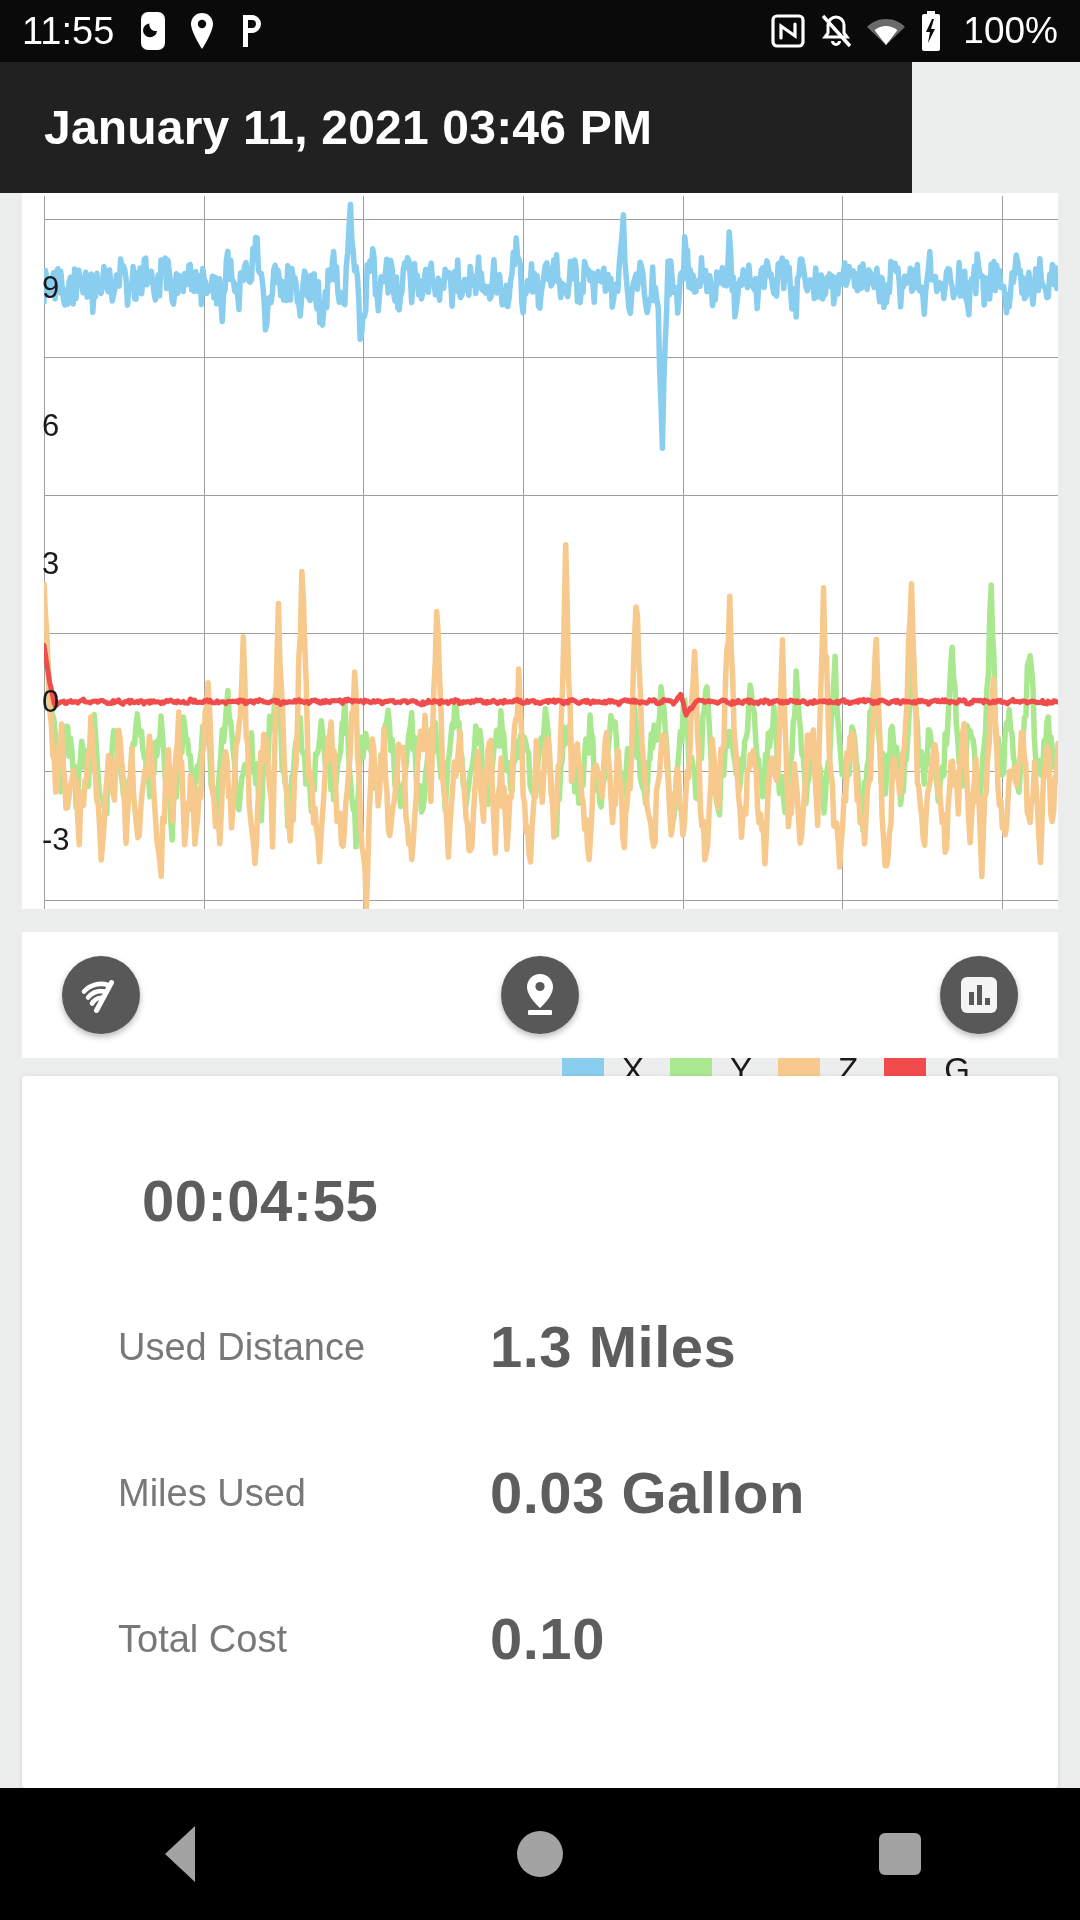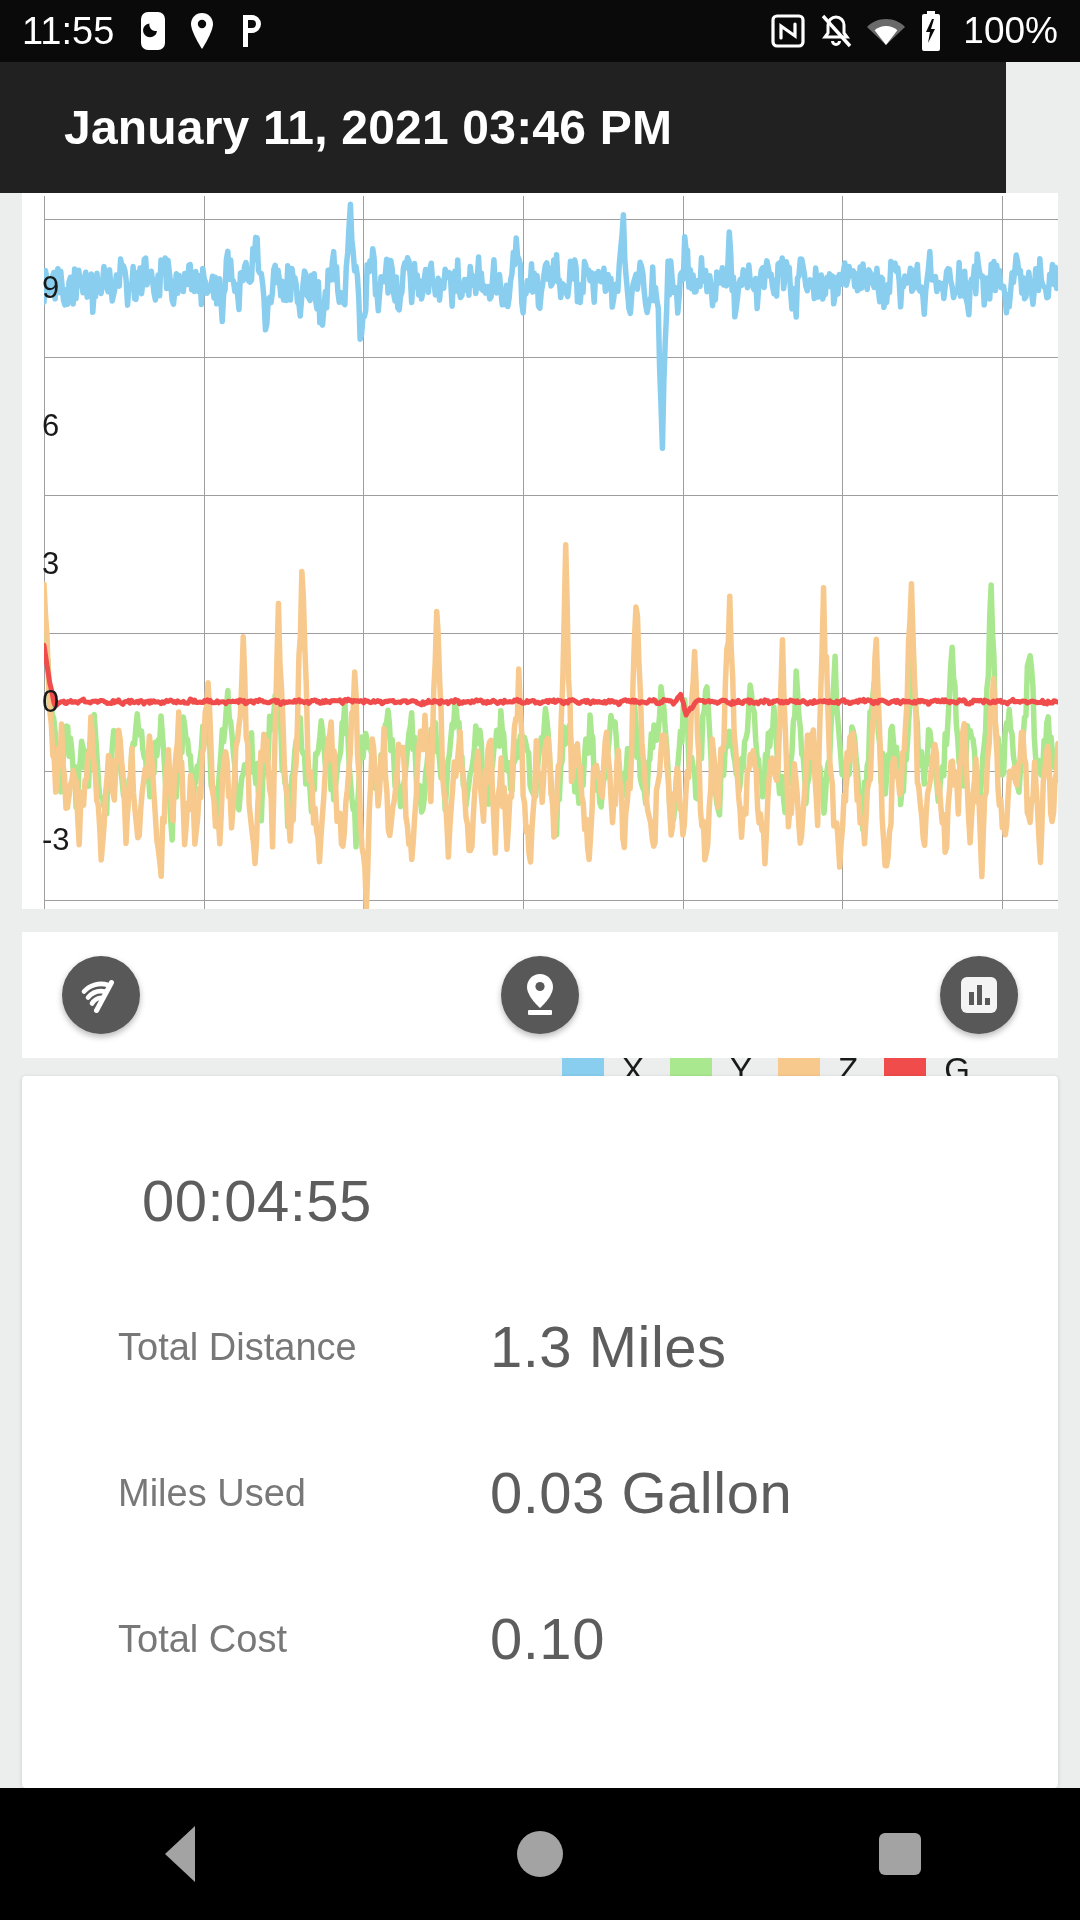--- a/index.html
+++ b/index.html
@@ -19,22 +19,22 @@
   }
   .sb-clock{ font-size:38px; font-weight:400; letter-spacing:0px; line-height:1;}
   .sb-left-icons{ display:flex; align-items:center; gap:22px; margin-left:26px; }
   .sb-spacer{ flex:1; }
   .sb-right-icons{ display:flex; align-items:center; gap:14px; }
   .sb-batt-pct{ font-size:37px; font-weight:400; margin-left:6px; }
   .ic{ display:block; }
 
   
   .appbar{
-    position:absolute; top:62px; left:0; width:1006px; height:131px;
-    background:#212121; display:flex; align-items:center; padding-left:64px;
+    position:absolute; top:62px; left:0; width:912px; height:131px;
+    background:#212121; display:flex; align-items:center; padding-left:44px;
   }
   .appbar-title{ color:#ffffff; font-size:48px; font-weight:700; letter-spacing:0.2px; }
 
   
   .chart-card{
     position:absolute; top:193px; left:22px; width:1036px; height:716px;
     background:#ffffff;
   }
   .chart-inner{ position:absolute; inset:0; }
   .plot{
@@ -80,21 +80,21 @@
     padding:52px 0 0 0;
   }
   .stat-row{
     display:flex; align-items:center; height:146px; padding:0 0 0 96px;
   }
   .stat-label{
     width:348px; font-size:38px; color:#787878; font-weight:400;
     line-height:1;
   }
   .stat-value{
-    font-size:58px; color:#5d5d5d; font-weight:400; line-height:1;
+    font-size:58px; color:#5d5d5d; font-weight:700; line-height:1;
     margin-left:24px; letter-spacing:0.5px;
   }
 
   
   .navbar{
     position:absolute; bottom:0; left:0; width:1080px; height:132px;
     background:#000000; display:flex; align-items:center;
     justify-content:space-around;
   }
   .nav-btn{ width:150px; height:132px; display:flex; align-items:center; justify-content:center;}
@@ -244,21 +244,21 @@
       </svg>
     </div>
   </div>
 
   <div class="stats-card">
     <div id="stat-rows">
         <div class="stat-row">
           <div class="stat-value">00:04:55</div>
         </div>
         <div class="stat-row">
-          <div class="stat-label">Total Distance</div>
+          <div class="stat-label">Used Distance</div>
           <div class="stat-value">1.3 Miles</div>
         </div>
         <div class="stat-row">
           <div class="stat-label">Miles Used</div>
           <div class="stat-value">0.03 Gallon</div>
         </div>
         <div class="stat-row">
           <div class="stat-label">Total Cost</div>
           <div class="stat-value">0.10</div>
         </div>

